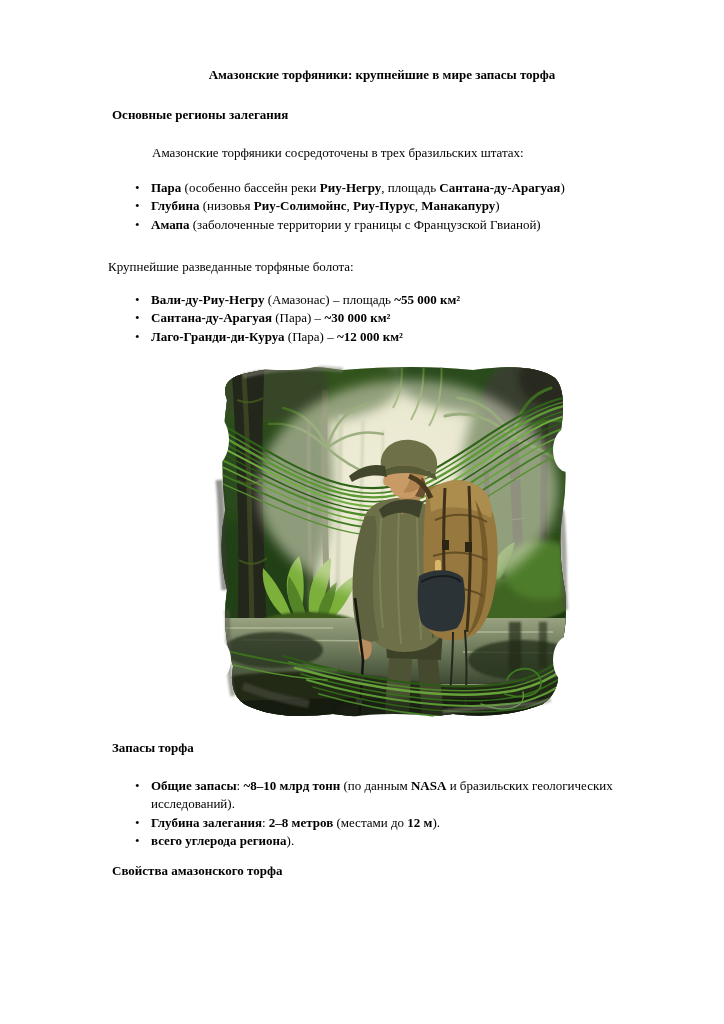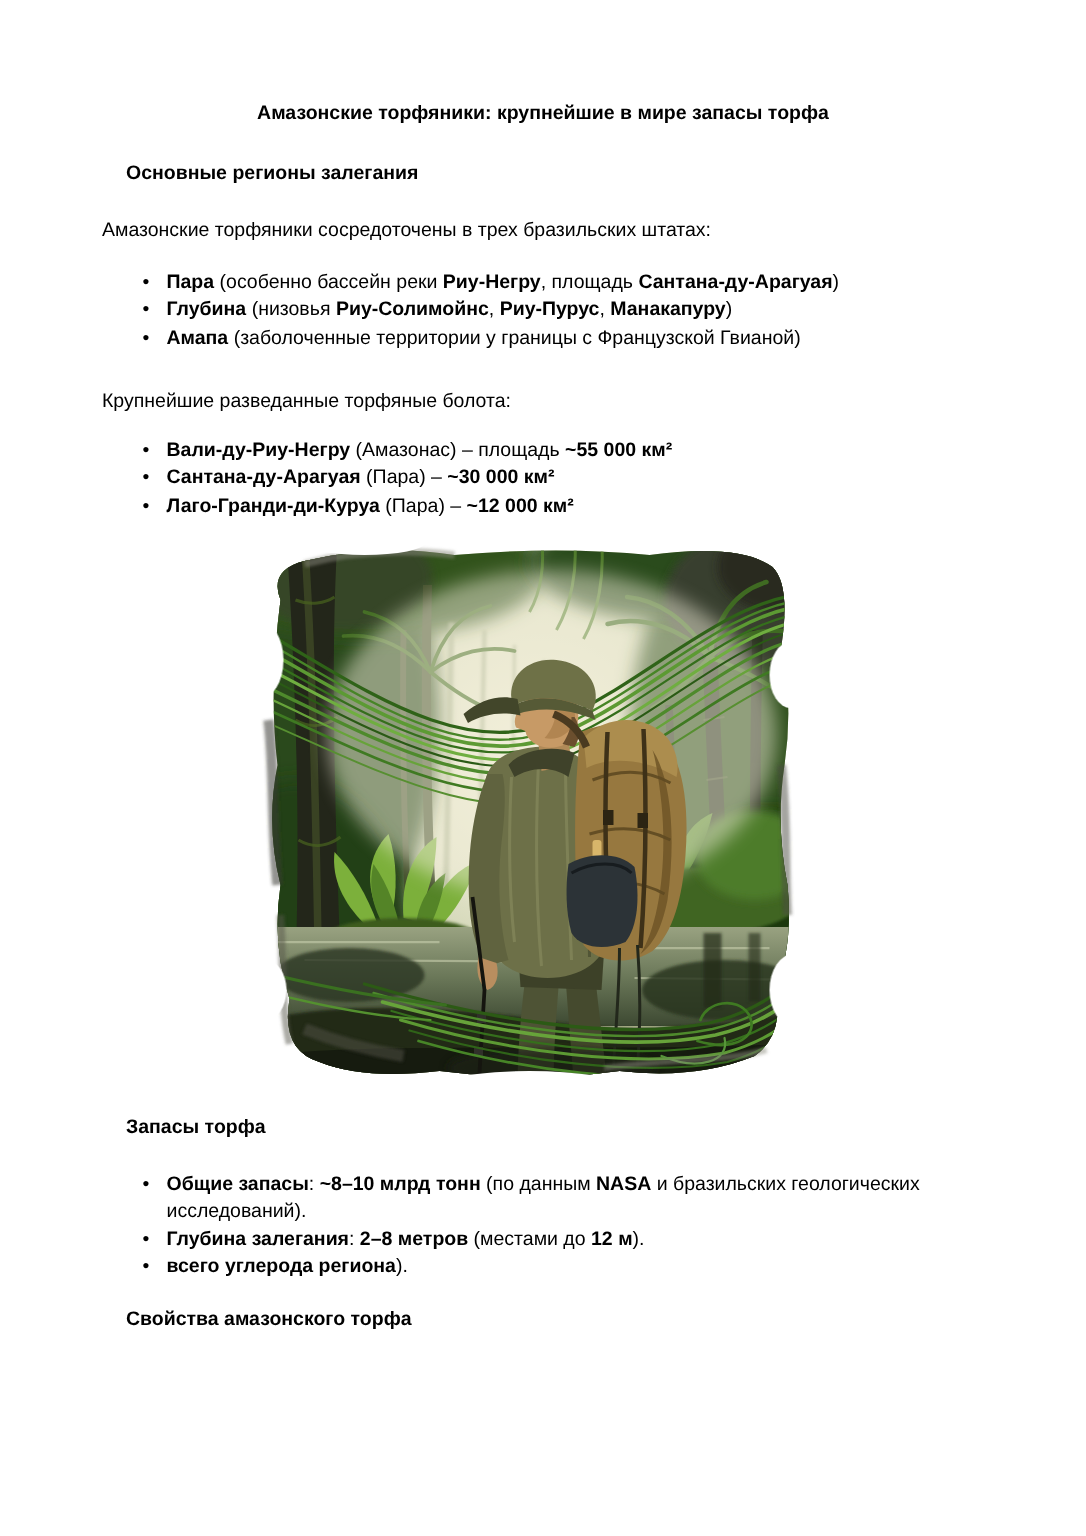--- a/index.html
+++ b/index.html
@@ -1,26 +1,26 @@
 <!DOCTYPE html>
 <html><head>
 <meta charset="utf-8">
 <style>
   html,body { margin:0; padding:0; background:#ffffff; }
   .page {
     position:relative; width:724px; height:1024px; background:#ffffff;
-    font-family:Liberation Sans, sans-serif; font-size:13px; line-height:18.5px;
-    color:#000; box-sizing:border-box; padding:66px 68px 0 68px; overflow:hidden;
+    font-family:Liberation Serif, serif; font-size:13px; line-height:18.5px;
+    color:#000; box-sizing:border-box; padding:66px 68px 0 108px; overflow:hidden;
   }
   .title { font-weight:bold; text-align:center; margin:0 0 21px 0; }
-  .h { font-weight:bold; margin:16px; }
+  .h { font-weight:bold; margin:4px; }
   .h-regions   { margin-bottom:20px; }
   .h-reserves  { margin-bottom:19px; }
   p { margin:0; }
-  .p-intro { margin-bottom:16px; }
+  .p-intro { margin-bottom:16px;margin-left:44px; }
   .p-bogs  { margin-bottom:14px;margin-top:24px; }
   ul.blist { list-style:none; margin:0; padding:0; }
   ul.regions  { margin-bottom:17px; }
   ul.bogs     { margin-bottom:14px; }
   ul.reserves { margin-bottom:11px; }
   ul.blist li { display:flex; align-items:flex-start; }
   .blt { flex:none; width:16px; margin-left:27px; }
   .litxt { white-space:nowrap; }
   .litxt div { white-space:nowrap; }
   b { font-weight:bold; }

